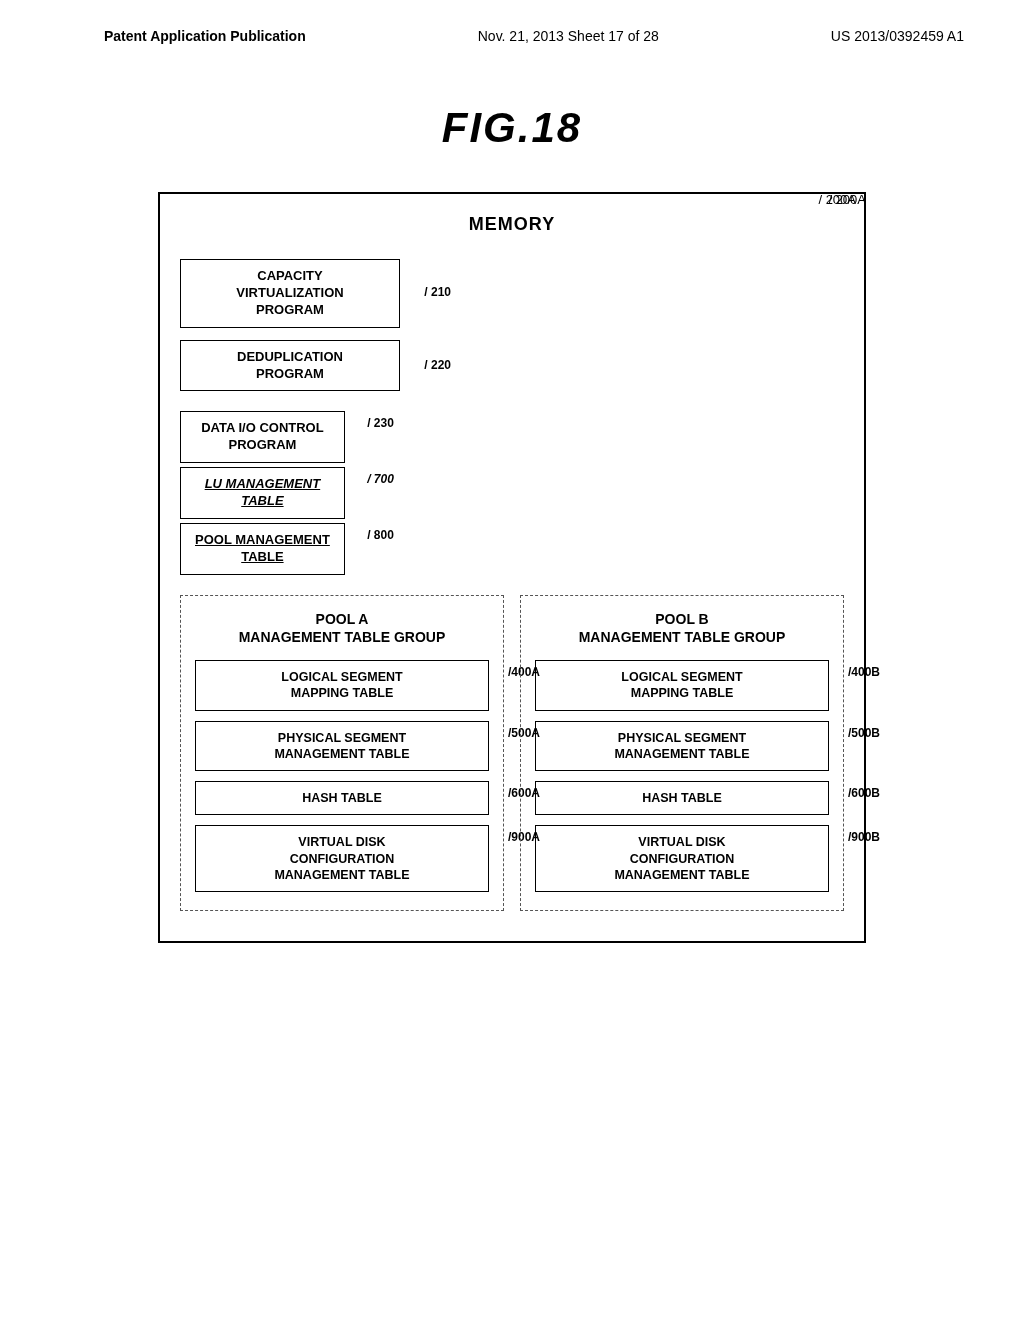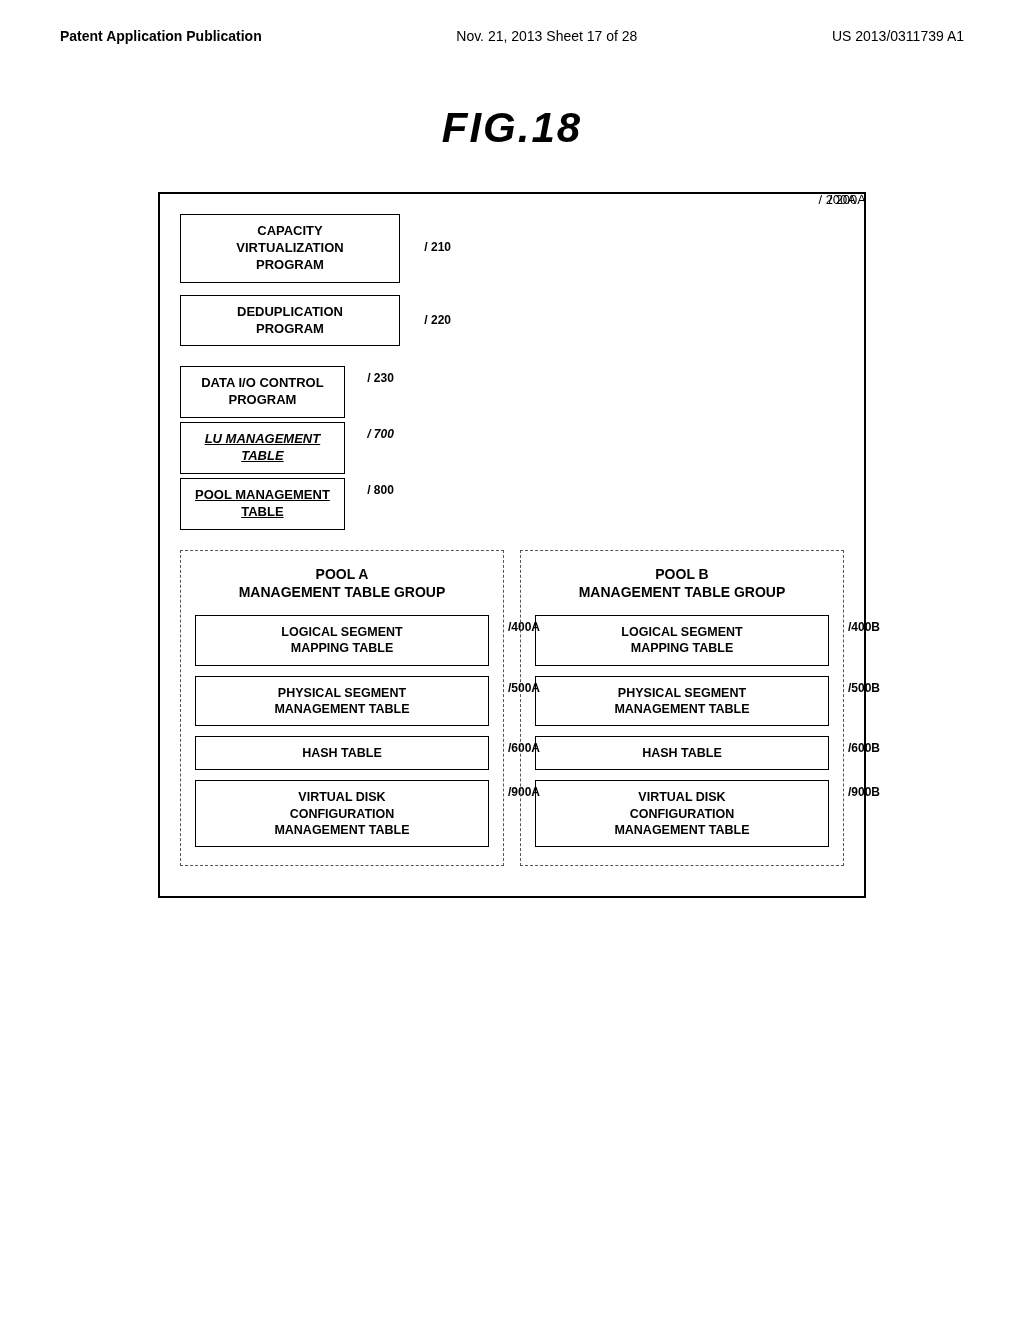--- a/index.html
+++ b/index.html
@@ -13,21 +13,21 @@
     }
 
     
     .page-header {
       display: flex;
       justify-content: space-between;
       align-items: flex-start;
       padding: 28px 60px 0 60px;
       font-size: 14px;
     }
-    .header-left { font-weight: bold; }
+    .header-left { font-weight: bold; margin-left: 44px; }
     .header-center { font-size: 14px; }
     .header-right { font-size: 14px; }
 
     
     .fig-title {
       text-align: center;
       font-size: 42px;
       font-weight: bold;
       font-style: italic;
       margin-top: 60px;
@@ -142,35 +142,36 @@
       line-height: 1.3;
       position: relative;
     }
   </style>
 </head>
 <body>
 
 <div class="page-header">
   <div class="header-left">Patent Application Publication</div>
   <div class="header-center">Nov. 21, 2013   Sheet 17 of 28</div>
-  <div class="header-right">US 2013/0311739 A1</div>
+  <div class="header-right">US 2013/0392459 A1</div>
 </div>
 
 <div class="fig-title">FIG.18</div>
 
 <div class="diagram-area">
 
   <div style="position:relative; margin-bottom:0;">
     <span style="position:absolute; right:10px; top:0; font-size:13px;">
       / <span>200A</span>
     </span>
   </div>
 
   <div class="memory-box" style="margin-top:18px;">
 
+    <div class="memory-label">MEMORY</div>
 
     <div class="top-section">
 
       <div class="left-programs">
         <div class="prog-box">
           <span style="white-space:pre-line;">CAPACITY
 VIRTUALIZATION
 PROGRAM</span>
           <span style="position:absolute; top:50%; right:-52px; transform:translateY(-50%); font-size:12px;">/ <span>210</span></span>
         </div>

